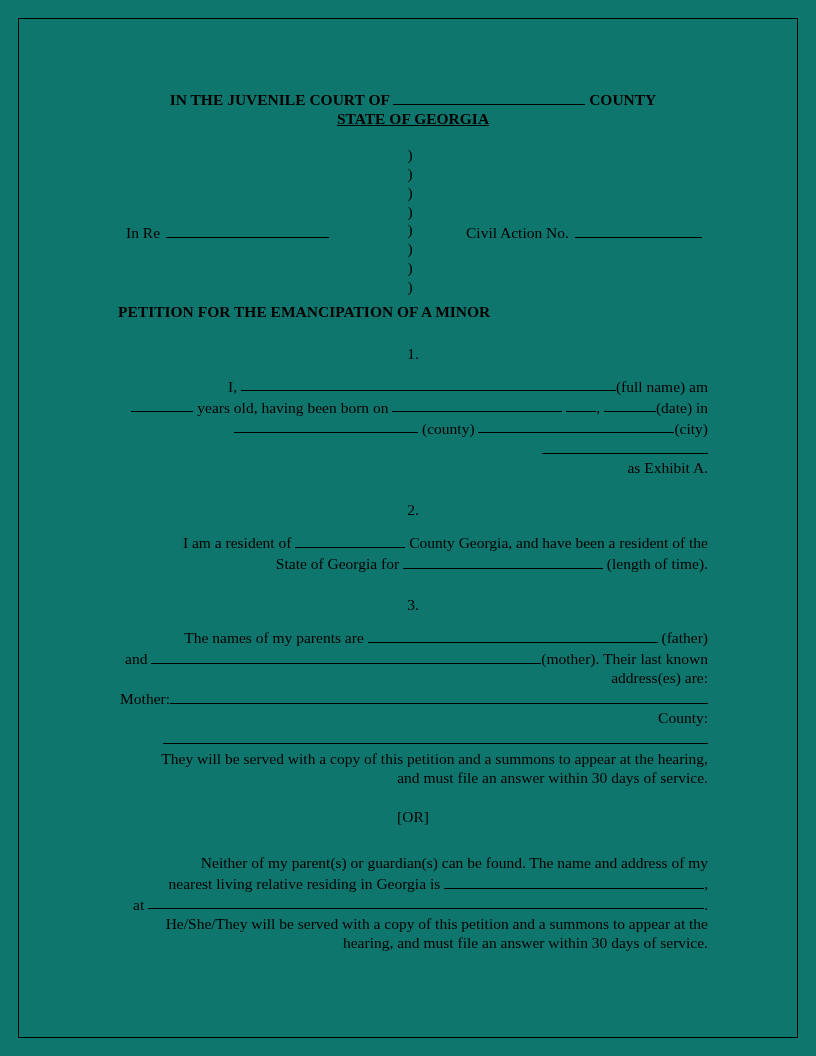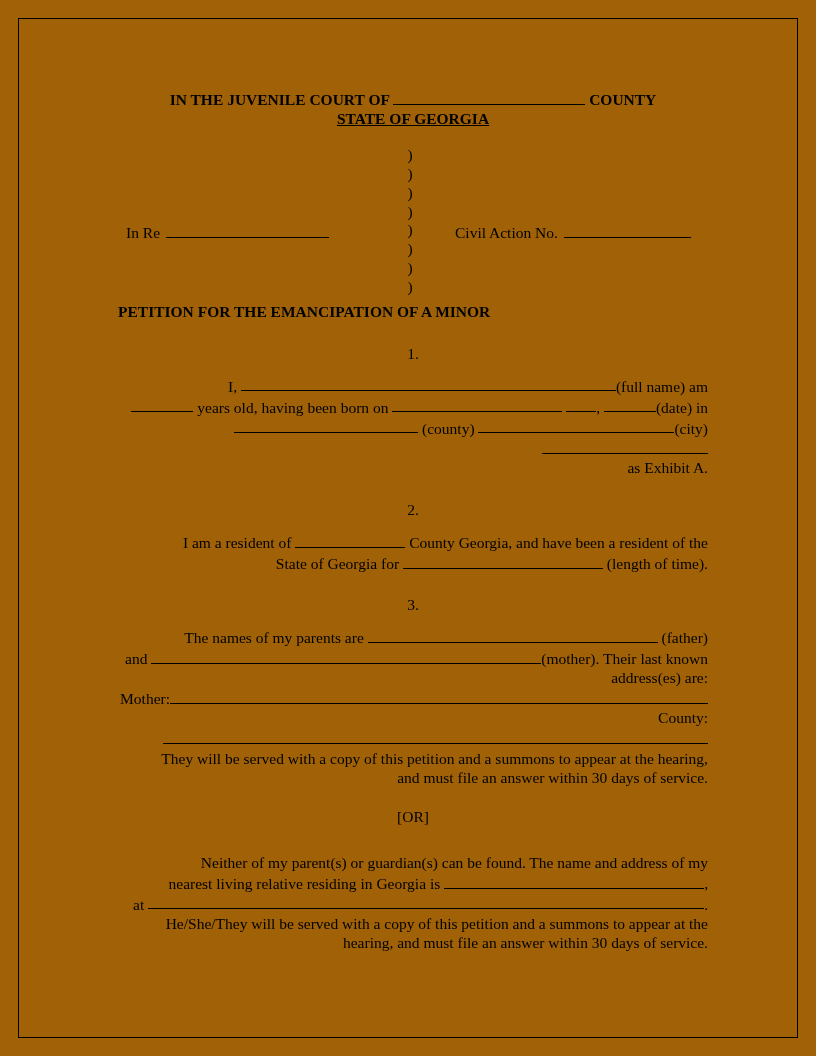--- a/index.html
+++ b/index.html
@@ -8,21 +8,21 @@
     background: #ffffff;
   }
   body {
     font-family: "Liberation Serif", serif;
     color: #000000;
   }
   .page {
     width: 816px;
     height: 1056px;
     position: relative;
-    background: #a16207;
+    background: #0f766e;
     box-sizing: border-box;
     overflow: hidden;
   }
   .border {
     position: absolute;
     left: 18px;
     top: 18px;
     right: 18px;
     bottom: 18px;
     border: 1px solid #000000;
@@ -75,21 +75,21 @@
     display: block;
   }
   .inre {
     position: absolute;
     left: 8px;
     top: 75px;
     white-space: nowrap;
   }
   .civil {
     position: absolute;
-    left: 337px;
+    left: 348px;
     top: 75px;
     white-space: nowrap;
   }
   .doc-title {
     font-weight: bold;
     font-size: 15.5px;
     margin-top: 6px;
   }
   .num {
     text-align: center;

